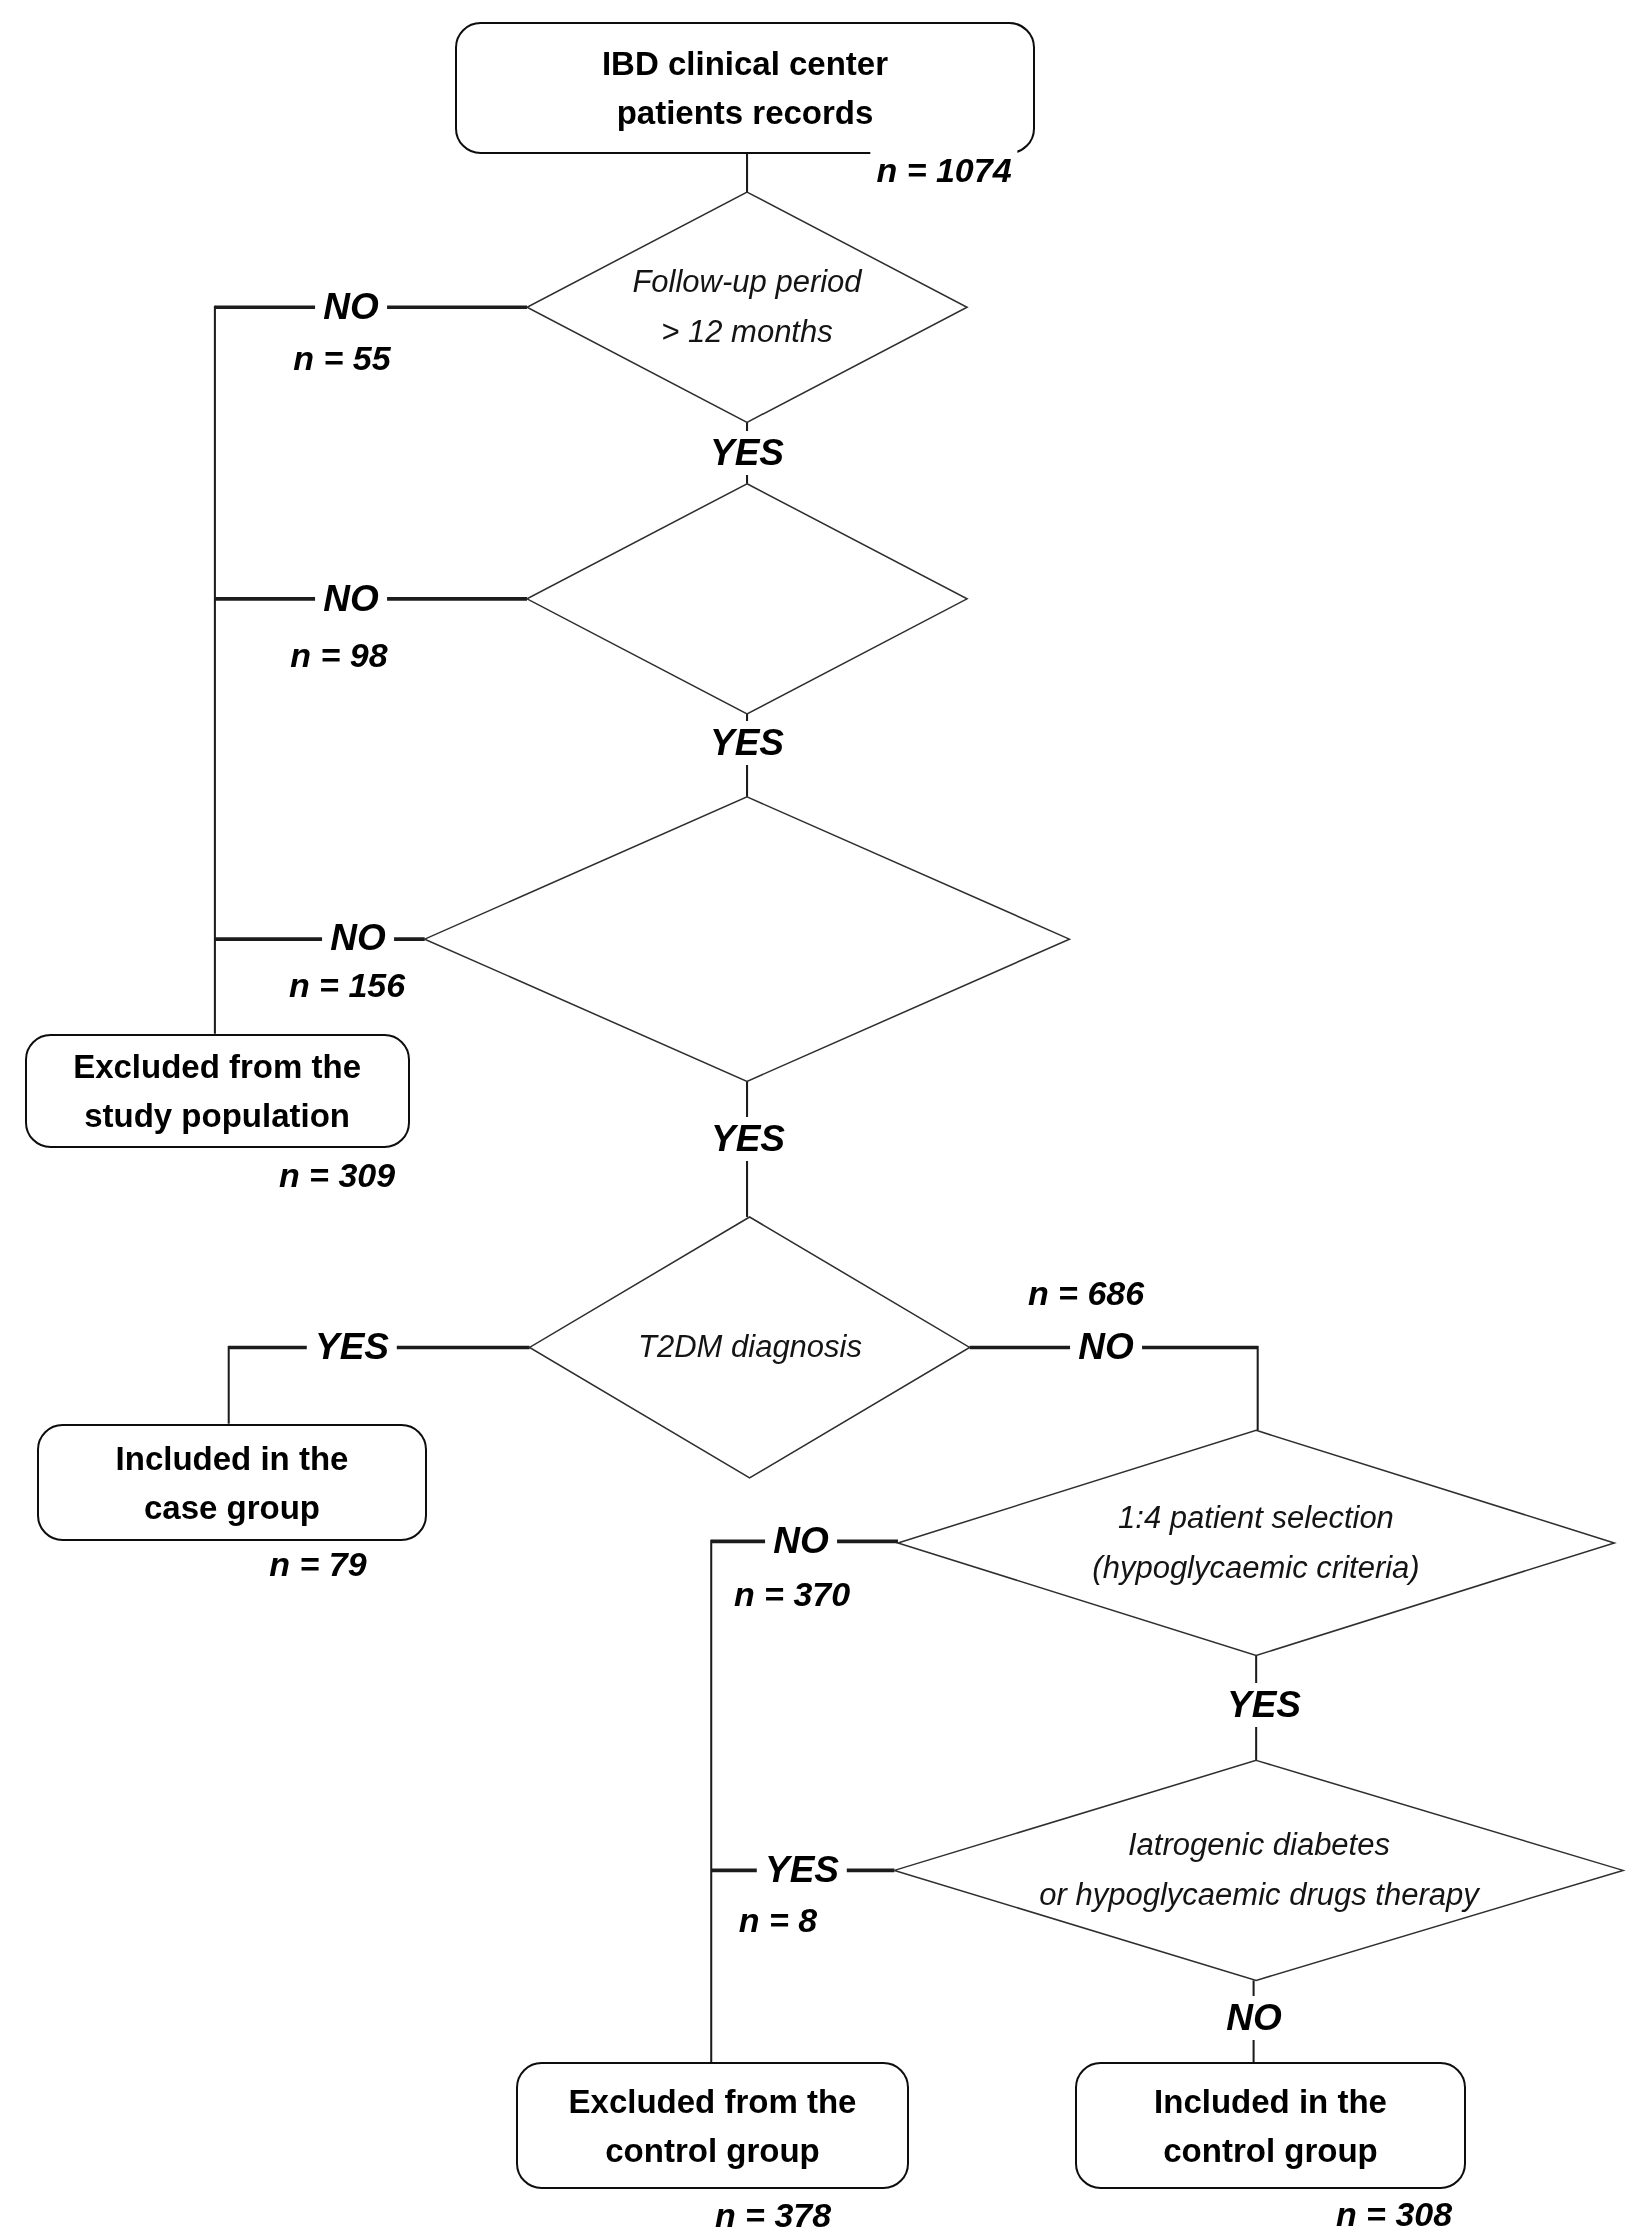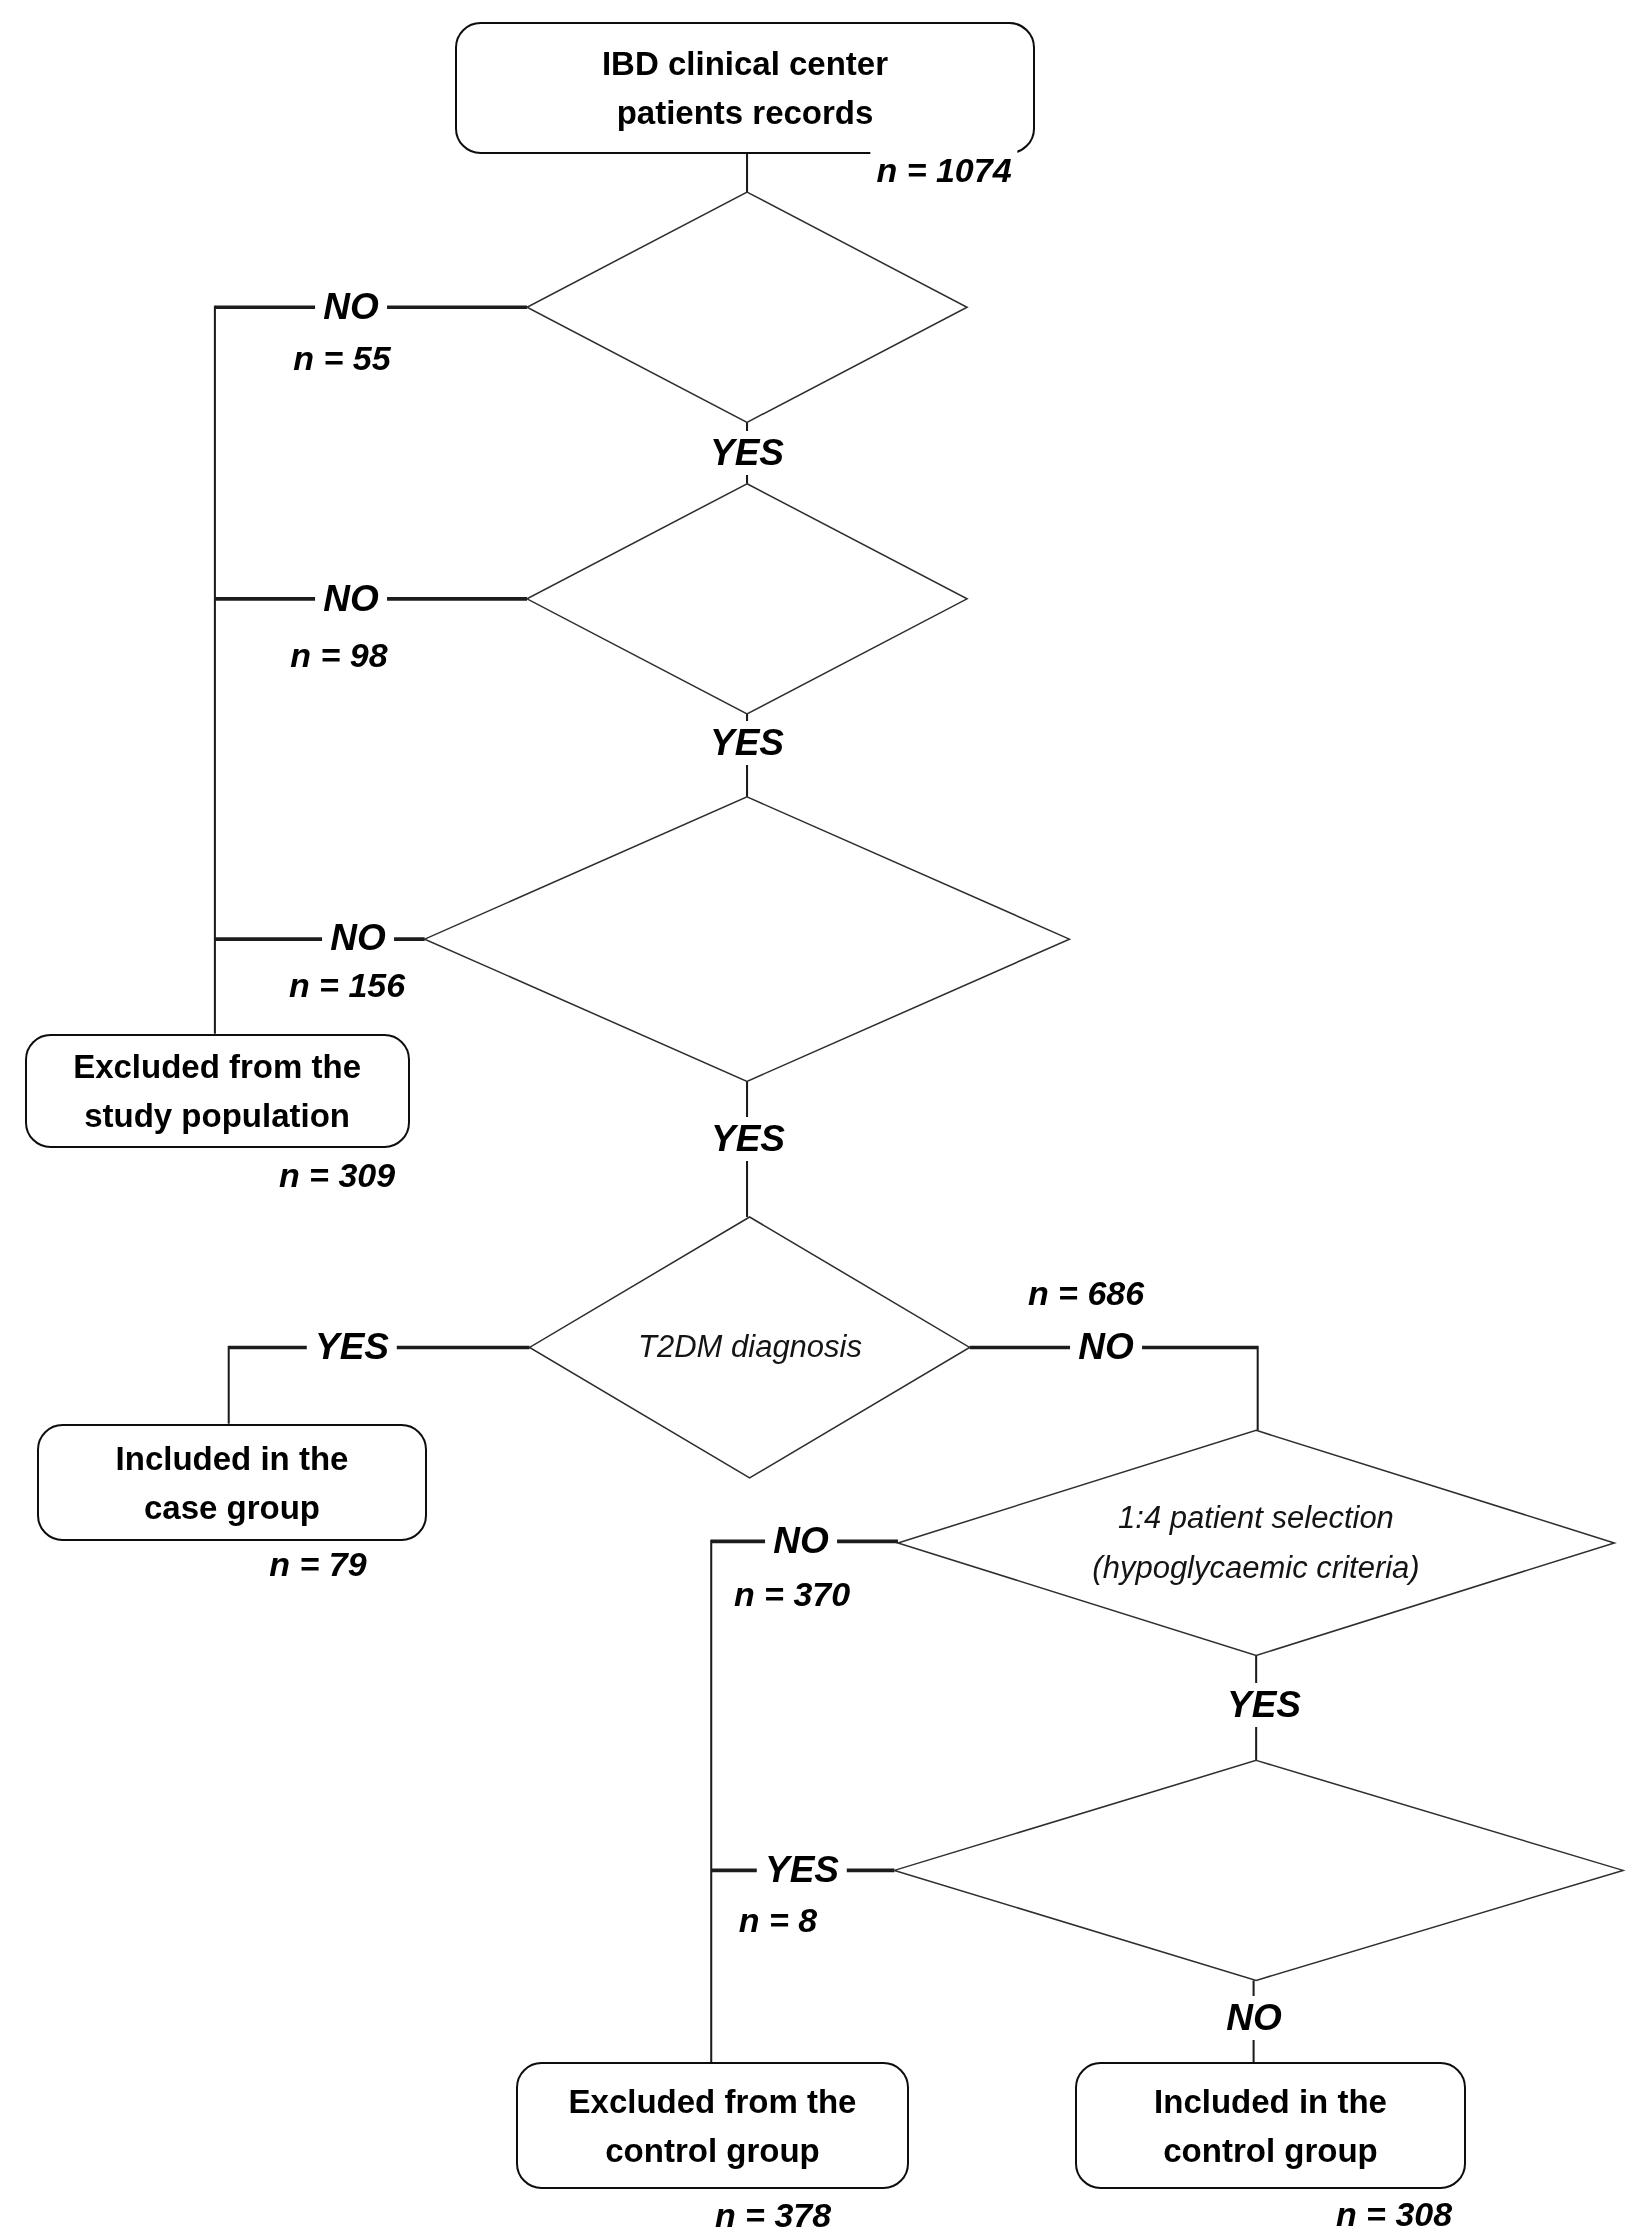--- a/index.html
+++ b/index.html
@@ -142,32 +142,40 @@
   <div class="box" style="left:516px; top:2062px; width:389px; height:123px;">
     <span>Excluded from the</span>
     <span>control group</span>
   </div>
 
   <div class="box" style="left:1075px; top:2062px; width:387px; height:123px;">
     <span>Included in the</span>
     <span>control group</span>
   </div>
 
+  <div class="dtext" style="left:747px; top:307px;">
+    <div>Follow-up period</div>
+    <div>&gt; 12 months</div>
+  </div>
 
 
 
   <div class="dtext" style="left:750px; top:1347px;">
     <div>T2DM diagnosis</div>
   </div>
 
   <div class="dtext" style="left:1256px; top:1543px;">
     <div>1:4 patient selection</div>
     <div>(hypoglycaemic criteria)</div>
   </div>
 
+  <div class="dtext" style="left:1259px; top:1870px;">
+    <div>Iatrogenic diabetes</div>
+    <div>or hypoglycaemic drugs therapy</div>
+  </div>
 
   <div class="branch-label" style="left:351px;  top:307px;">NO</div>
   <div class="branch-label" style="left:747px; top:453px;">YES</div>
   <div class="branch-label" style="left:351px;  top:599px;">NO</div>
   <div class="branch-label" style="left:747px; top:743px;">YES</div>
   <div class="branch-label" style="left:358px;  top:938px;">NO</div>
   <div class="branch-label" style="left:748px; top:1139px;">YES</div>
   <div class="branch-label" style="left:352px;  top:1347px;">YES</div>
   <div class="branch-label" style="left:1106px; top:1347px;">NO</div>
   <div class="branch-label" style="left:801px; top:1541px;">NO</div>

